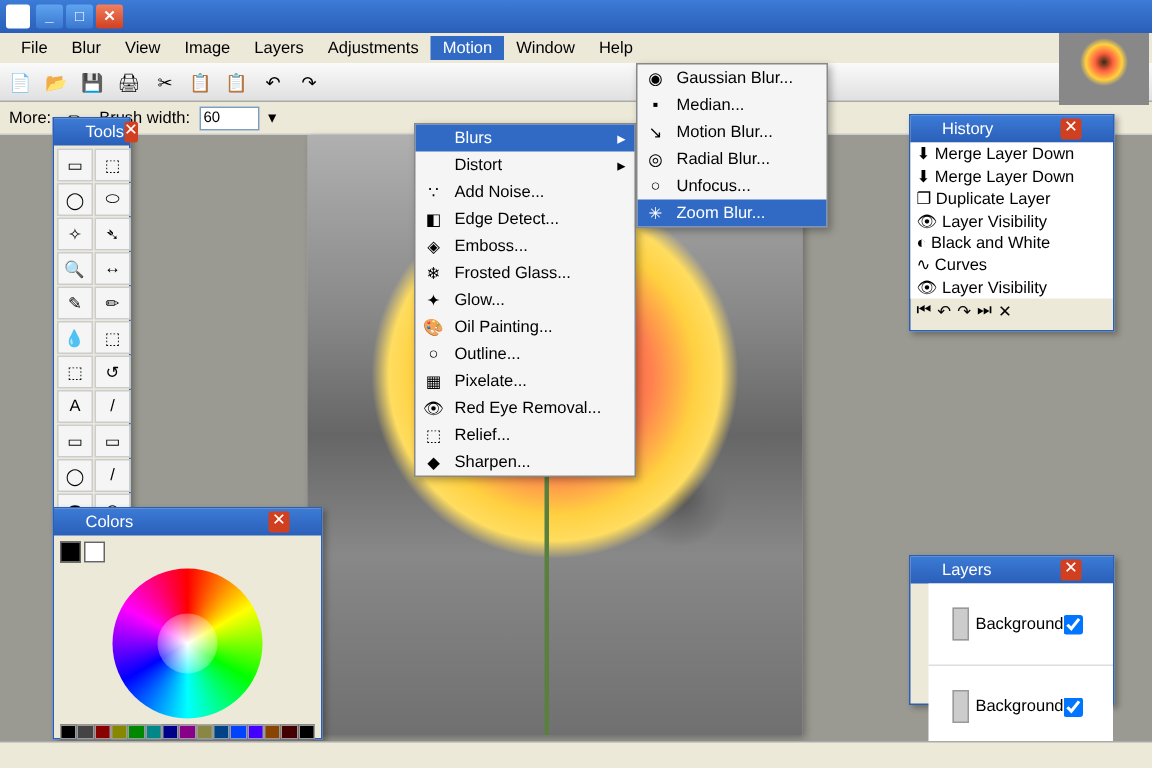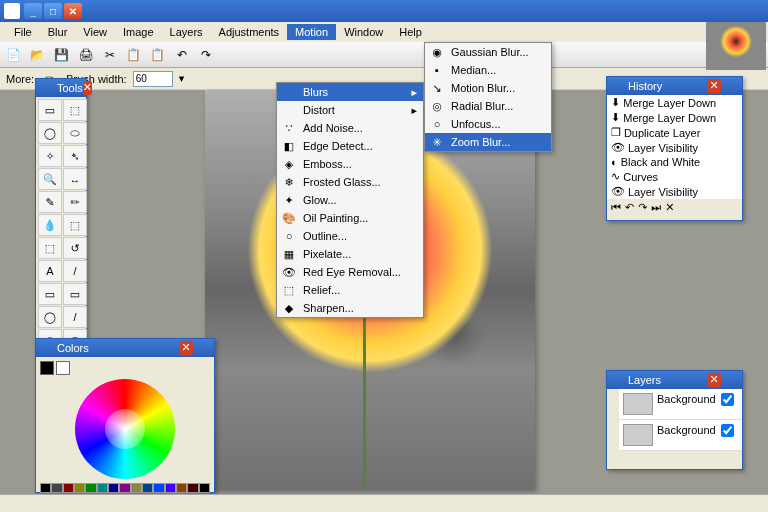--- a/index.html
+++ b/index.html
@@ -37,21 +37,21 @@
 .color-swatch div{width:14px;height:14px;border:1px solid #666;}
 .color-wheel{width:100px;height:100px;border-radius:50%;background:conic-gradient(red,yellow,lime,cyan,blue,magenta,red);margin:4px auto;position:relative;}
 .color-wheel::after{content:'';position:absolute;top:30%;left:30%;width:40%;height:40%;border-radius:50%;background:radial-gradient(circle,#fff,transparent);}
 .palette-row{display:flex;height:10px;margin-top:1px;}
 .palette-row div{flex:1;border:0.5px solid #999;}
 .history-panel{top:76px;right:25px;width:137px;height:145px;margin-left:12px;}
 .history-list{background:#fff;height:104px;overflow:hidden;}
 .history-item{padding:1px 4px;display:flex;align-items:center;gap:3px;font-size:10px;white-space:nowrap;}
 .history-icons{padding:2px 4px;display:flex;gap:4px;font-size:11px;}
 .layers-panel{top:370px;right:25px;width:137px;height:100px;}
-.layer-item{display:flex;align-items:flex-start;padding:4px;border-bottom:1px solid #ddd;background:#fff;margin-left:12px;}
+.layer-item{display:flex;align-items:center;padding:16px;border-bottom:1px solid #ddd;background:#fff;margin-left:12px;}
 .layer-thumb{width:30px;height:22px;background:#ccc;margin-right:4px;border:1px solid #999;}
 .layer-item input[type=checkbox]{margin-left:auto;margin-right:4px;}
 .thumbnail-area{position:absolute;top:22px;right:2px;width:60px;height:48px;border:1px solid #888;background:radial-gradient(circle at 50% 40%,#3a2810 0%,#ff6040 15%,#ffd040 30%,transparent 40%),#888;}
 .dropdown-menu{position:absolute;background:#f5f5f5;border:1px solid #888;box-shadow:2px 2px 5px rgba(0,0,0,0.3);z-index:100;}
 .dropdown-menu .item{padding:3px 20px 3px 26px;display:flex;align-items:center;position:relative;white-space:nowrap;}
 .dropdown-menu .item.highlighted{background:#316ac5;color:#fff;}
 .dropdown-menu .item .arrow{position:absolute;right:6px;}
 .dropdown-menu .item .item-icon{position:absolute;left:4px;width:16px;text-align:center;}
 .effects-menu{top:42px;left:276px;width:148px;margin-top:40px;}
 .blurs-menu{top:42px;left:424px;width:128px;}

